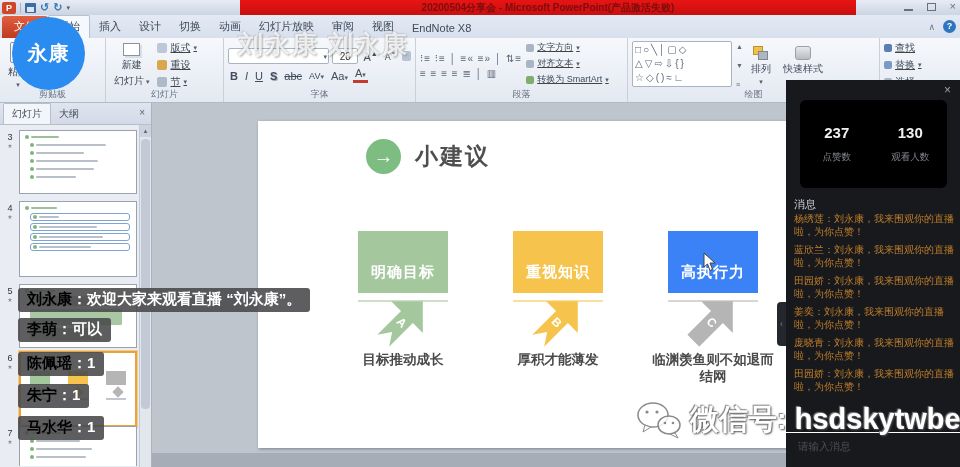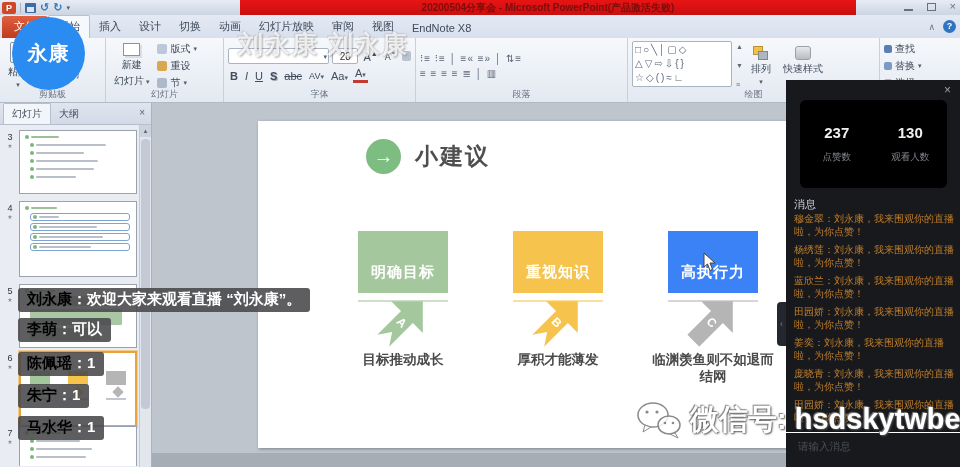--- a/index.html
+++ b/index.html
@@ -29,21 +29,21 @@
   .tab.active { background:#f5f8fc; border:1px solid #b9c2d1; border-bottom:none; border-radius:2px 2px 0 0; }
   .tab-right { position:absolute; right:4px; top:5px; display:flex; gap:8px; align-items:center; }
   .rib-collapse { color:#6d7684; font-size:9px; }
   .help-btn { width:13px; height:13px; border-radius:50%; background:#2f74c0; color:#fff; font-size:9px; font-weight:bold; text-align:center; line-height:13px; }
 
   
   .ribbon { position:absolute; left:0; top:38px; width:960px; height:65px; background:linear-gradient(#f6f8fb,#e3e9f2); border-bottom:1px solid #b2bac6; display:flex; z-index:5; }
   .grp { position:relative; height:100%; border-right:1px solid #c9d0da; padding:3px 4px 12px; display:flex; gap:4px; }
   .grp-label { position:absolute; left:0; right:0; bottom:1px; text-align:center; font-size:9px; color:#67717f; }
   .bigbtn { display:flex; flex-direction:column; align-items:center; justify-content:center; gap:2px; padding:1px 4px; font-size:10px; color:#3e4a5a; }
-  .minicol { display:flex; flex-direction:column; justify-content:center; gap:3px; }
+  .minicol { display:flex; flex-direction:column; gap:3px;text-decoration:underline; }
   .minibtn { display:flex; align-items:center; gap:3px; font-size:10px; color:#3e4a5a; white-space:nowrap; }
   .mi { width:10px; height:10px; border-radius:2px; display:inline-block; }
   .dd { font-size:7px; color:#55606e; }
   .clipboard-icon { width:16px; height:21px; border:1px solid #8a93a1; background:#fdfdfb; border-radius:2px; position:relative; }
   .clipboard-icon:before { content:""; position:absolute; left:4px; top:-3px; width:6px; height:4px; background:#c8a24a; border-radius:1px; }
   .newslide-icon { width:17px; height:13px; border:1px solid #8a93a1; background:#fff; box-shadow:2px 2px 0 #d8dde6; }
   .fontbox { width:108px; height:16px; background:#fff; border:1px solid #aab3c2; border-radius:2px; position:relative; }
   .sizebox { width:28px; height:16px; background:#fff; border:1px solid #aab3c2; border-radius:2px; font-size:10px; color:#333; text-align:center; line-height:15px; }
   .boxdd { position:absolute; right:1px; top:4px; }
   .fbtn { font-size:11px; color:#414c5c; padding:0 2px; }
@@ -237,20 +237,37 @@
       </div>
     </div>
     <div class="grp-label">字体</div>
   </div>
 
   <div class="grp" style="width:212px">
     <div class="fcol">
       <div class="pic-row">⁝≡ ⁝≡ │ ≡« ≡» │ ⇅≡</div>
       <div class="pic-row">≡ ≡ ≡ ≡ ≣ │ ▥</div>
     </div>
+    <div class="minicol">
+      <div class="minibtn" style="font-size:9px">
+          <span class="mi" style="width:8px;height:8px;background:#a9b4c4"></span>
+          <span>文字方向</span>
+          <span class="dd">▾</span>
+        </div>
+      <div class="minibtn" style="font-size:9px">
+          <span class="mi" style="width:8px;height:8px;background:#a9b4c4"></span>
+          <span>对齐文本</span>
+          <span class="dd">▾</span>
+        </div>
+      <div class="minibtn" style="font-size:9px">
+          <span class="mi" style="width:8px;height:8px;background:#7fae6c"></span>
+          <span>转换为 SmartArt</span>
+          <span class="dd">▾</span>
+        </div>
+    </div>
     <div class="grp-label">段落</div>
   </div>
 
   <div class="grp" style="width:252px">
     <div class="gallery">
       <div>□○╲│▢◇</div>
       <div>△▽⇨⇩{}</div>
       <div>☆◇()≈∟</div>
     </div>
     <div class="galcol">
@@ -504,21 +521,20 @@
       <div class="v">237</div>
       <div class="l">点赞数</div>
     </div>
     <div class="stat">
       <div class="v">130</div>
       <div class="l">观看人数</div>
     </div>
   </div>
   <div class="msg-head">消息</div>
   <div class="msg-list">
-    <div class="msg">穆金翠：刘永康，我来围观你的直播啦，为你点赞！</div>
     <div class="msg">杨绣莲：刘永康，我来围观你的直播啦，为你点赞！</div>
     <div class="msg">蓝欣兰：刘永康，我来围观你的直播啦，为你点赞！</div>
     <div class="msg">田园娇：刘永康，我来围观你的直播啦，为你点赞！</div>
     <div class="msg">姜奕：刘永康，我来围观你的直播啦，为你点赞！</div>
     <div class="msg">庞晓青：刘永康，我来围观你的直播啦，为你点赞！</div>
     <div class="msg">田园娇：刘永康，我来围观你的直播啦，为你点赞！</div>
   </div>
   <div class="msg-input">请输入消息</div>
   <div class="lp-handle">‹</div>
 </div>

